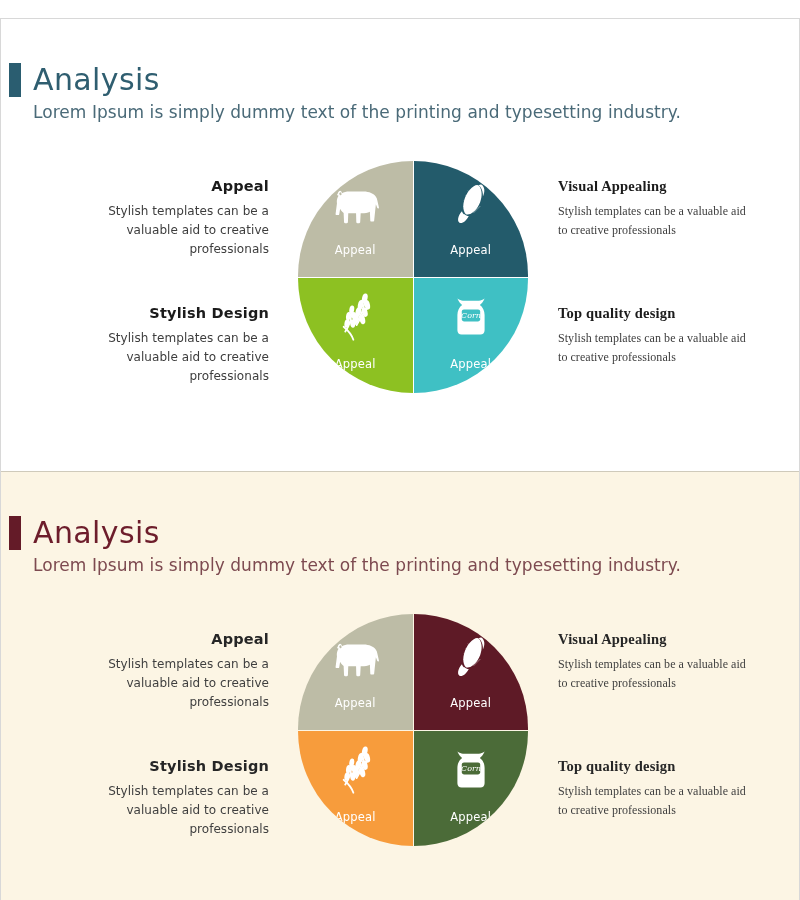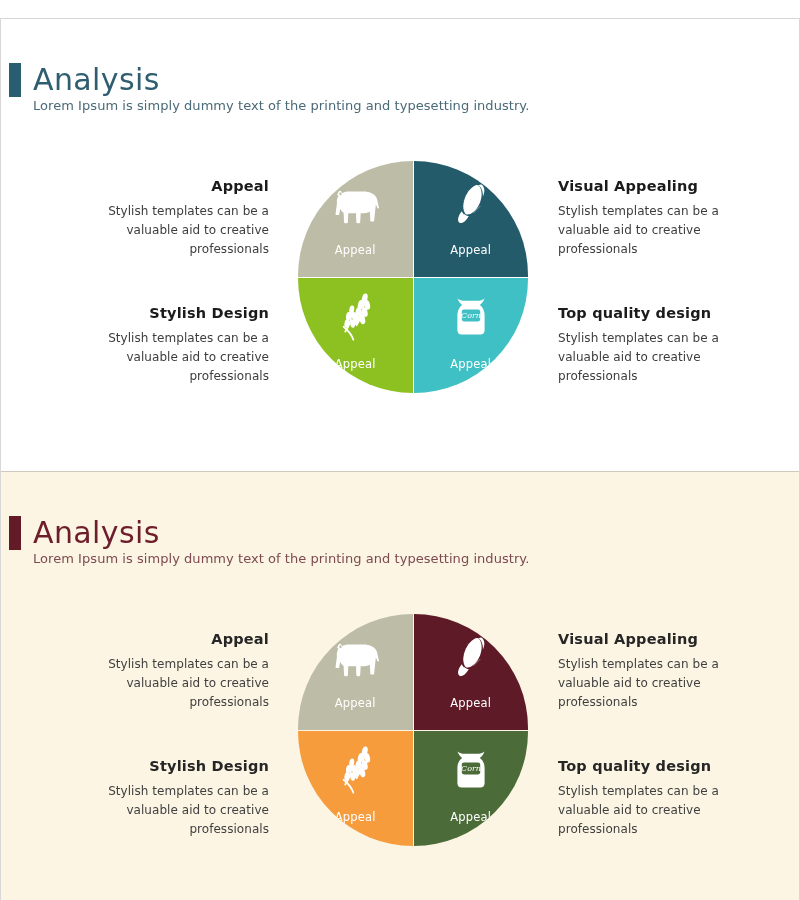--- a/index.html
+++ b/index.html
@@ -64,21 +64,21 @@
   .title-text {
     font-size: 30px;
     font-weight: 400;
     letter-spacing: 0.4px;
     line-height: 34px;
   }
   .subtitle {
     position: absolute;
     left: 32px;
     top: 66px;
-    font-size: 13px;
+    font-size: 17px;
     letter-spacing: 0.05px;
   }
   .panel-light .title-bar { background: #2a5d70; }
   .panel-light .title-text { color: #2f5e70; }
   .panel-light .subtitle { color: #4a6a78; }
   .panel-cream .title-bar { background: #641b28; }
   .panel-cream .title-text { color: #6d1d2b; }
   .panel-cream .subtitle { color: #7d4a50; }
 
   
@@ -140,21 +140,21 @@
     letter-spacing: 0.2px;
   }
   .quad-q3 .quad-label, .quad-q4 .quad-label { bottom: 22px; }
 
   
   .side {
     position: absolute;
     width: 200px;
   }
   .side-left { left: 60px; text-align: right; }
-  .side-right { left: 549px; text-align: left; }
+  .side-right { left: 549px; text-align: left; font-family: Liberation Serif, serif; }
   .side-top { top: 38px; }
   .side-bottom { top: 165px; }
   .side-heading {
     font-size: 14.5px;
     font-weight: 700;
     color: #1b1b1b;
     margin: 0 0 7px 0;
     letter-spacing: 0.2px;
     line-height: 18px;
   }

